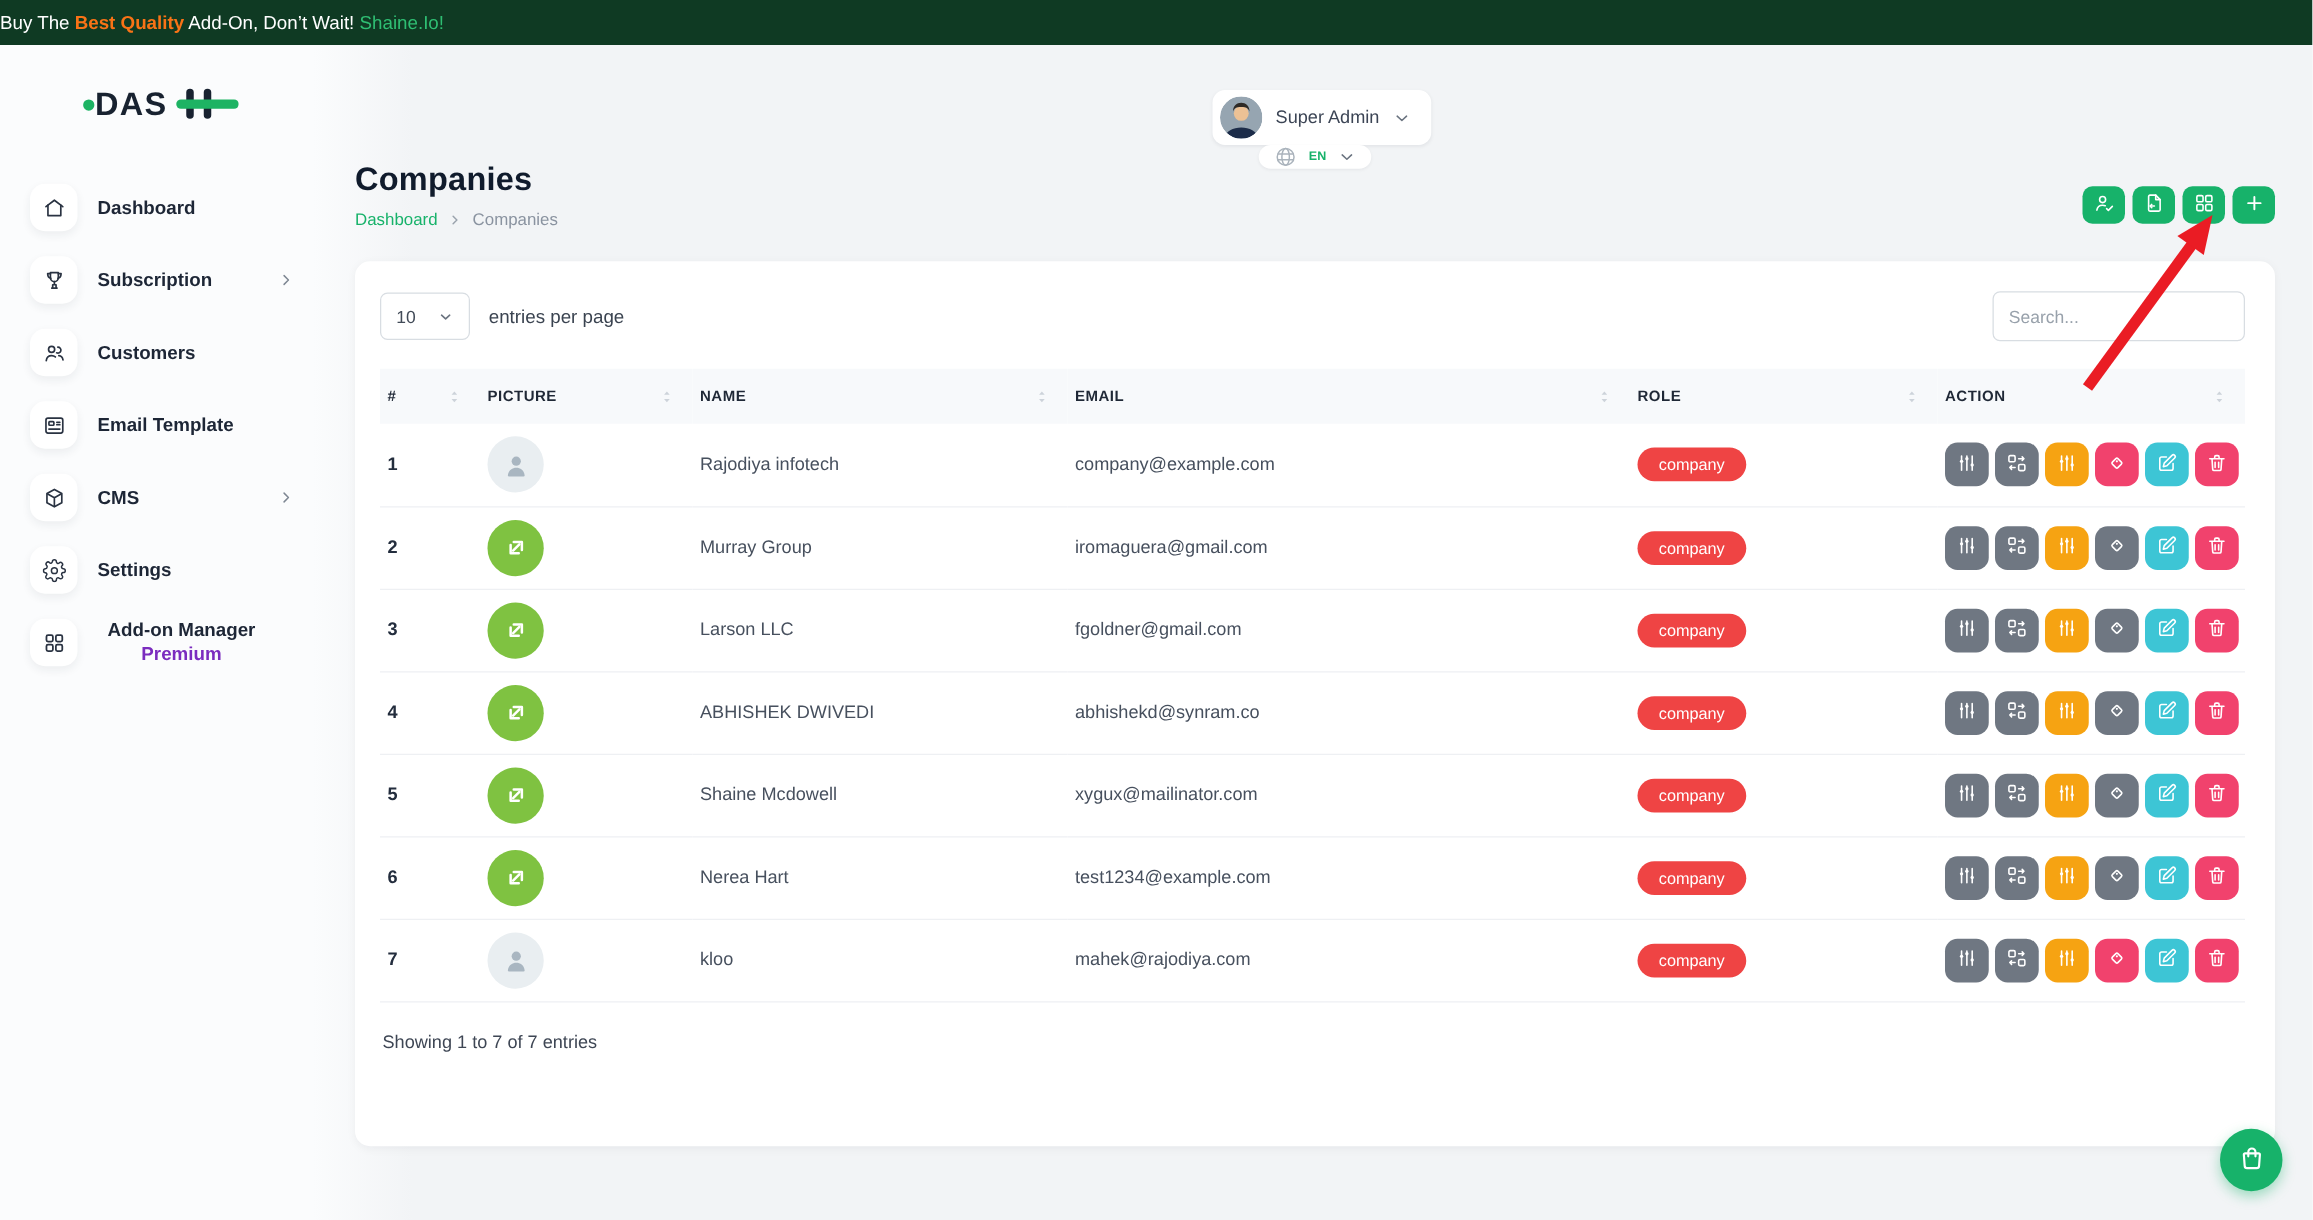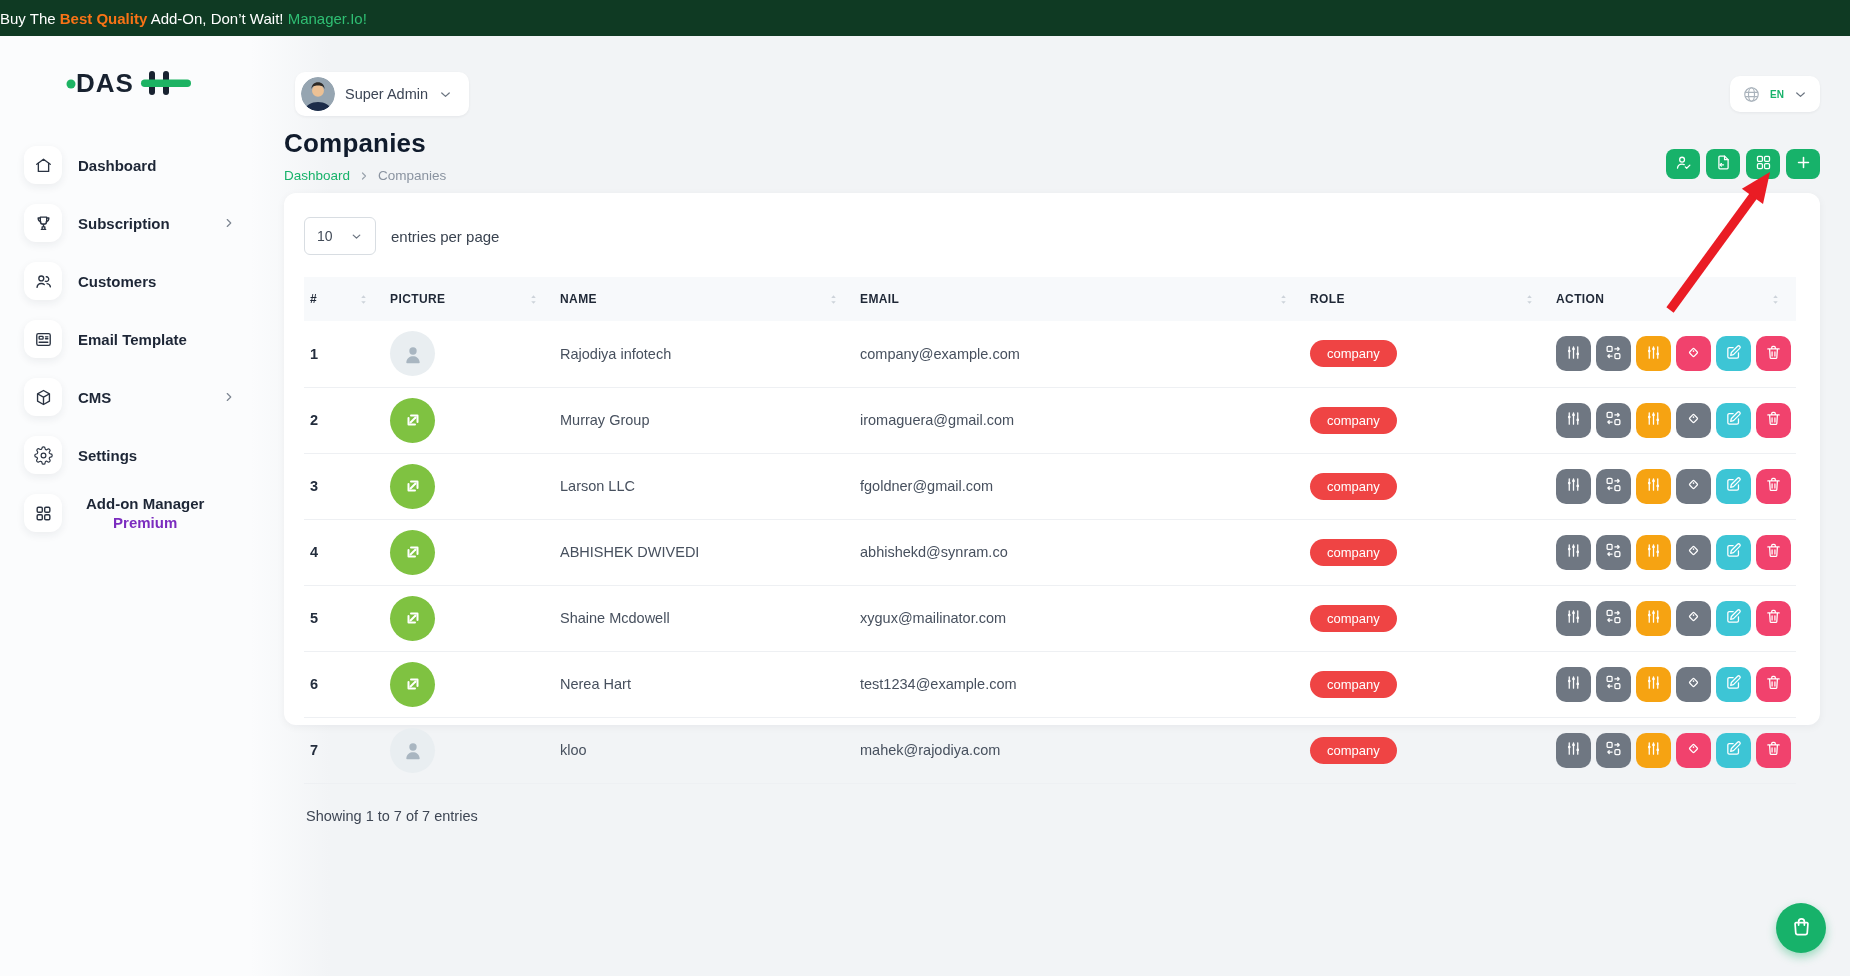--- a/index.html
+++ b/index.html
@@ -26,21 +26,21 @@
               box-shadow:0 3px 8px rgba(30,41,59,.07); display:flex; align-items:center; justify-content:center; color:#2a3342; }
   .nav-icon svg { width:19px; height:19px; }
   .nav-label { margin-left:16px; font-size:15px; font-weight:600; color:#1d2636; white-space:nowrap; }
   .nav-caret { margin-left:auto; color:#7d8692; display:flex; }
   .nav-caret svg { width:14px; height:14px; }
   .addon-text { margin-left:24px; display:flex; flex-direction:column; align-items:center; }
   .addon-badge { font-size:15px; font-weight:700; color:#7b2cbf; margin-top:2px; }
 
   
   .content { flex:1; padding:36px 30px 0 0; position:relative; }
-  .topbar-row { display:flex; align-items:center; justify-content:space-between; height:44px; }
+  .topbar-row { display:flex; align-items:center; justify-content:space-between; height:44px;flex-direction:column; }
   .pill { background:#ffffff; border-radius:10px; box-shadow:0 1px 3px rgba(16,24,40,.06);
           display:flex; align-items:center; cursor:pointer; }
   .user-pill { margin-left:11px; height:44px; padding:5px 16px 5px 6px; gap:10px; }
   .user-avatar { width:34px; height:34px; border-radius:50%; overflow:hidden; flex:none; }
   .user-name { font-size:14.5px; color:#3c4555; }
   .caret { color:#6b7480; display:flex; }
   .caret svg { width:15px; height:15px; }
   .lang-pill { height:36px; padding:0 12px; gap:9px; }
   .globe { color:#aab3bc; display:flex; } .globe svg { width:19px; height:19px; }
   .lang-code { font-size:10px; font-weight:700; color:#17b26a; }
@@ -50,21 +50,21 @@
   .breadcrumb { display:flex; align-items:center; gap:8px; margin-top:9px; font-size:13.5px; }
   .bc-link { color:#17b26a; cursor:pointer; }
   .bc-sep { color:#9aa3ad; display:flex; } .bc-sep svg { width:12px; height:12px; }
   .bc-current { color:#8a93a0; }
   .toolbar { display:flex; gap:6px; margin-bottom:4px; }
   .tbtn { width:34px; height:30px; border:none; border-radius:8px; background:#17b26a; color:#fff;
           display:flex; align-items:center; justify-content:center; cursor:pointer; }
   .tbtn svg { width:17px; height:17px; }
 
   
-  .card { margin-top:10px; width:1536px; height:532px; background:#ffffff; border-radius:12px;
+  .card { margin-top:26px; width:1536px; height:708px; background:#ffffff; border-radius:12px;
           box-shadow:0 2px 8px rgba(16,24,40,.05); padding:24px 24px 0 20px; }
   .controls { display:flex; align-items:center; justify-content:space-between; }
   .entries { display:flex; align-items:center; gap:15px; }
   .select-box { width:72px; height:38px; border:1px solid #d8dde2; border-radius:6px; background:#fff;
                 display:flex; align-items:center; justify-content:space-between; padding:0 12px;
                 font-size:14px; color:#424b58; cursor:pointer; }
   .select-box .caret svg { width:13px; height:13px; }
   .entries-label { font-size:15px; color:#3a4350; }
   .search-input { width:202px; height:40px; border:1px solid #d8dde2; border-radius:6px; padding:0 12px;
                   font-size:14px; color:#424b58; outline:none; font-family:"Liberation Sans",sans-serif; }
@@ -99,21 +99,21 @@
          box-shadow:0 4px 10px rgba(23,178,106,.4); cursor:pointer; }
   .fab svg { width:23px; height:23px; }
 </style>
 </head>
 <body>
 
 <div class="banner">
   <span>Buy The </span>
     <span class="gold">Best Quality</span>
     <span> Add-On, Don’t Wait! </span>
-    <span class="link">Manager.Io!</span>
+    <span class="link">Shaine.Io!</span>
 </div>
 
 <div class="layout">
 
   <div class="sidebar">
     <div class="logo">
       <svg width="126" height="32" viewBox="0 0 126 32">
         <circle cx="6" cy="18" r="4.5" fill="#1db363"></circle>
         <text x="11" y="26" font-family="Liberation Sans, sans-serif" font-size="26" font-weight="800" fill="#182230" letter-spacing="1">DAS</text>
         <rect x="84" y="5" width="6" height="24" rx="3" fill="#182230"></rect>
@@ -301,20 +301,21 @@
           <div class="select-box">
             <span>10</span>
             <span class="caret">
                 <svg viewBox="0 0 24 24" fill="none" stroke="currentColor" stroke-width="2.4" stroke-linecap="round" stroke-linejoin="round">
                   <path d="M6 9.5l6 5.5 6-5.5"></path>
                 </svg>
               </span>
           </div>
           <span class="entries-label">entries per page</span>
         </div>
+        <input class="search-input" type="text" placeholder="Search..." style="">
       </div>
 
       <table>
         <colgroup>
             <col class="c1">
             <col class="c2">
             <col class="c3">
             <col class="c4">
             <col class="c5">
             <col class="c6">

